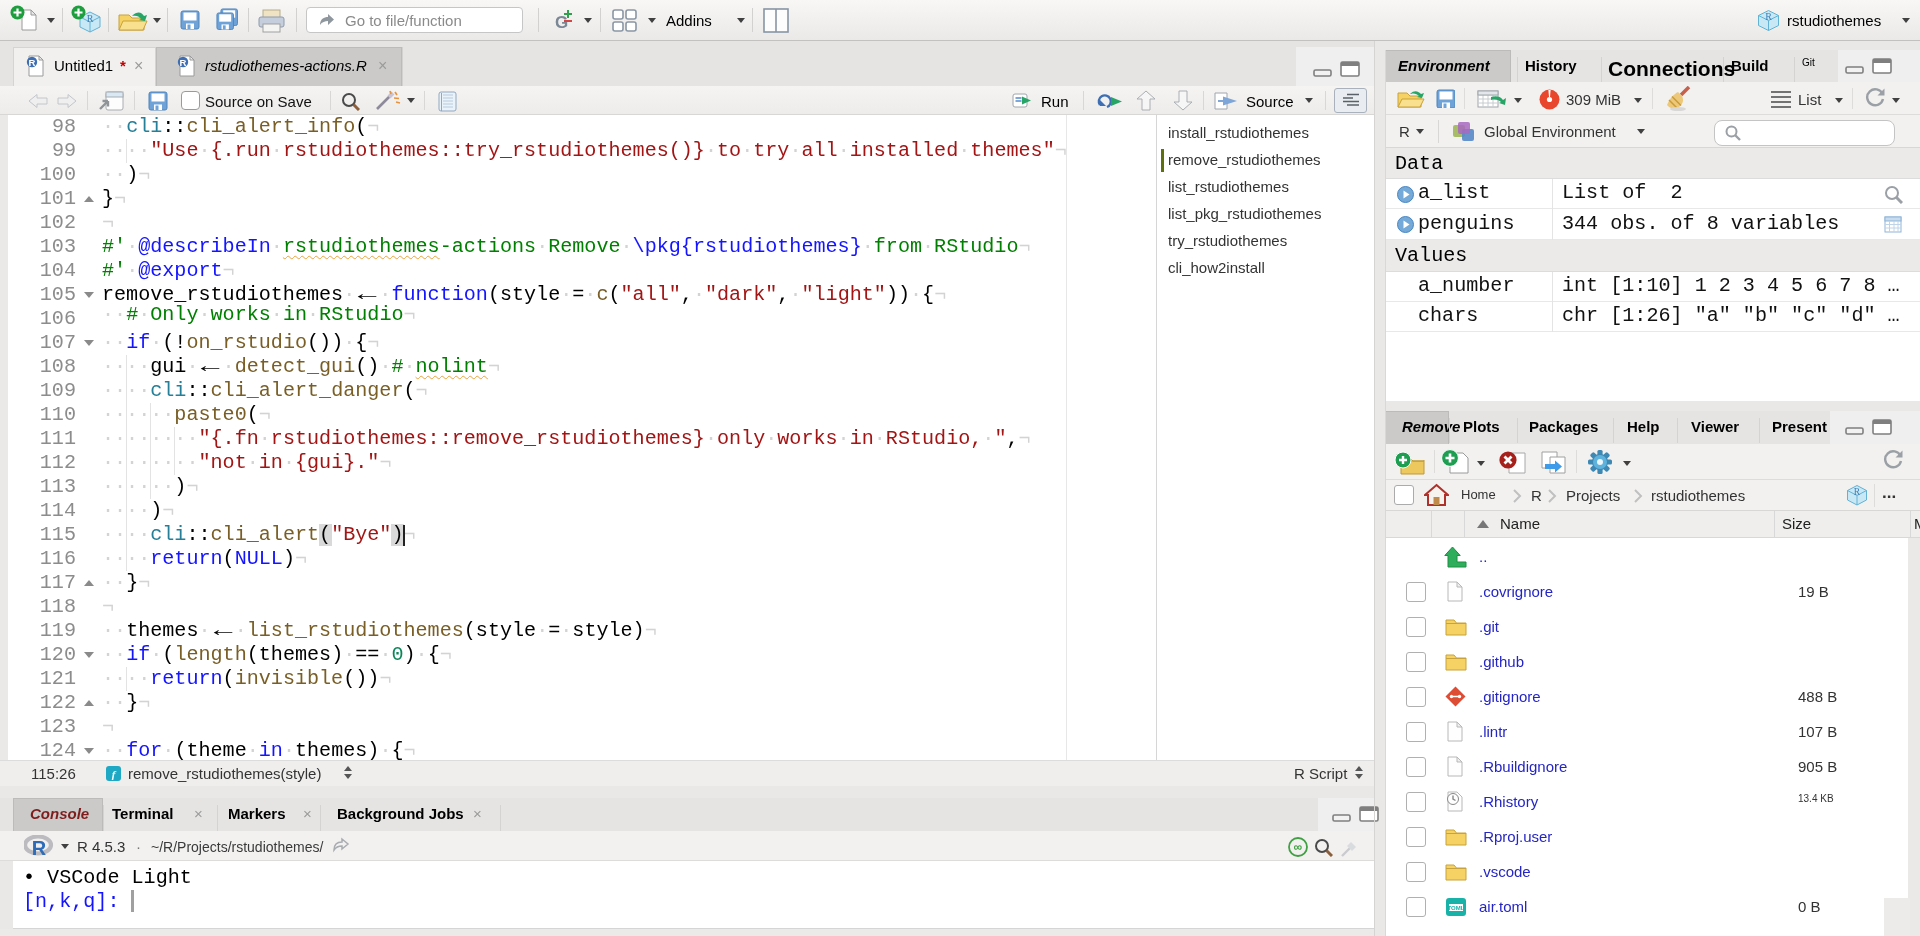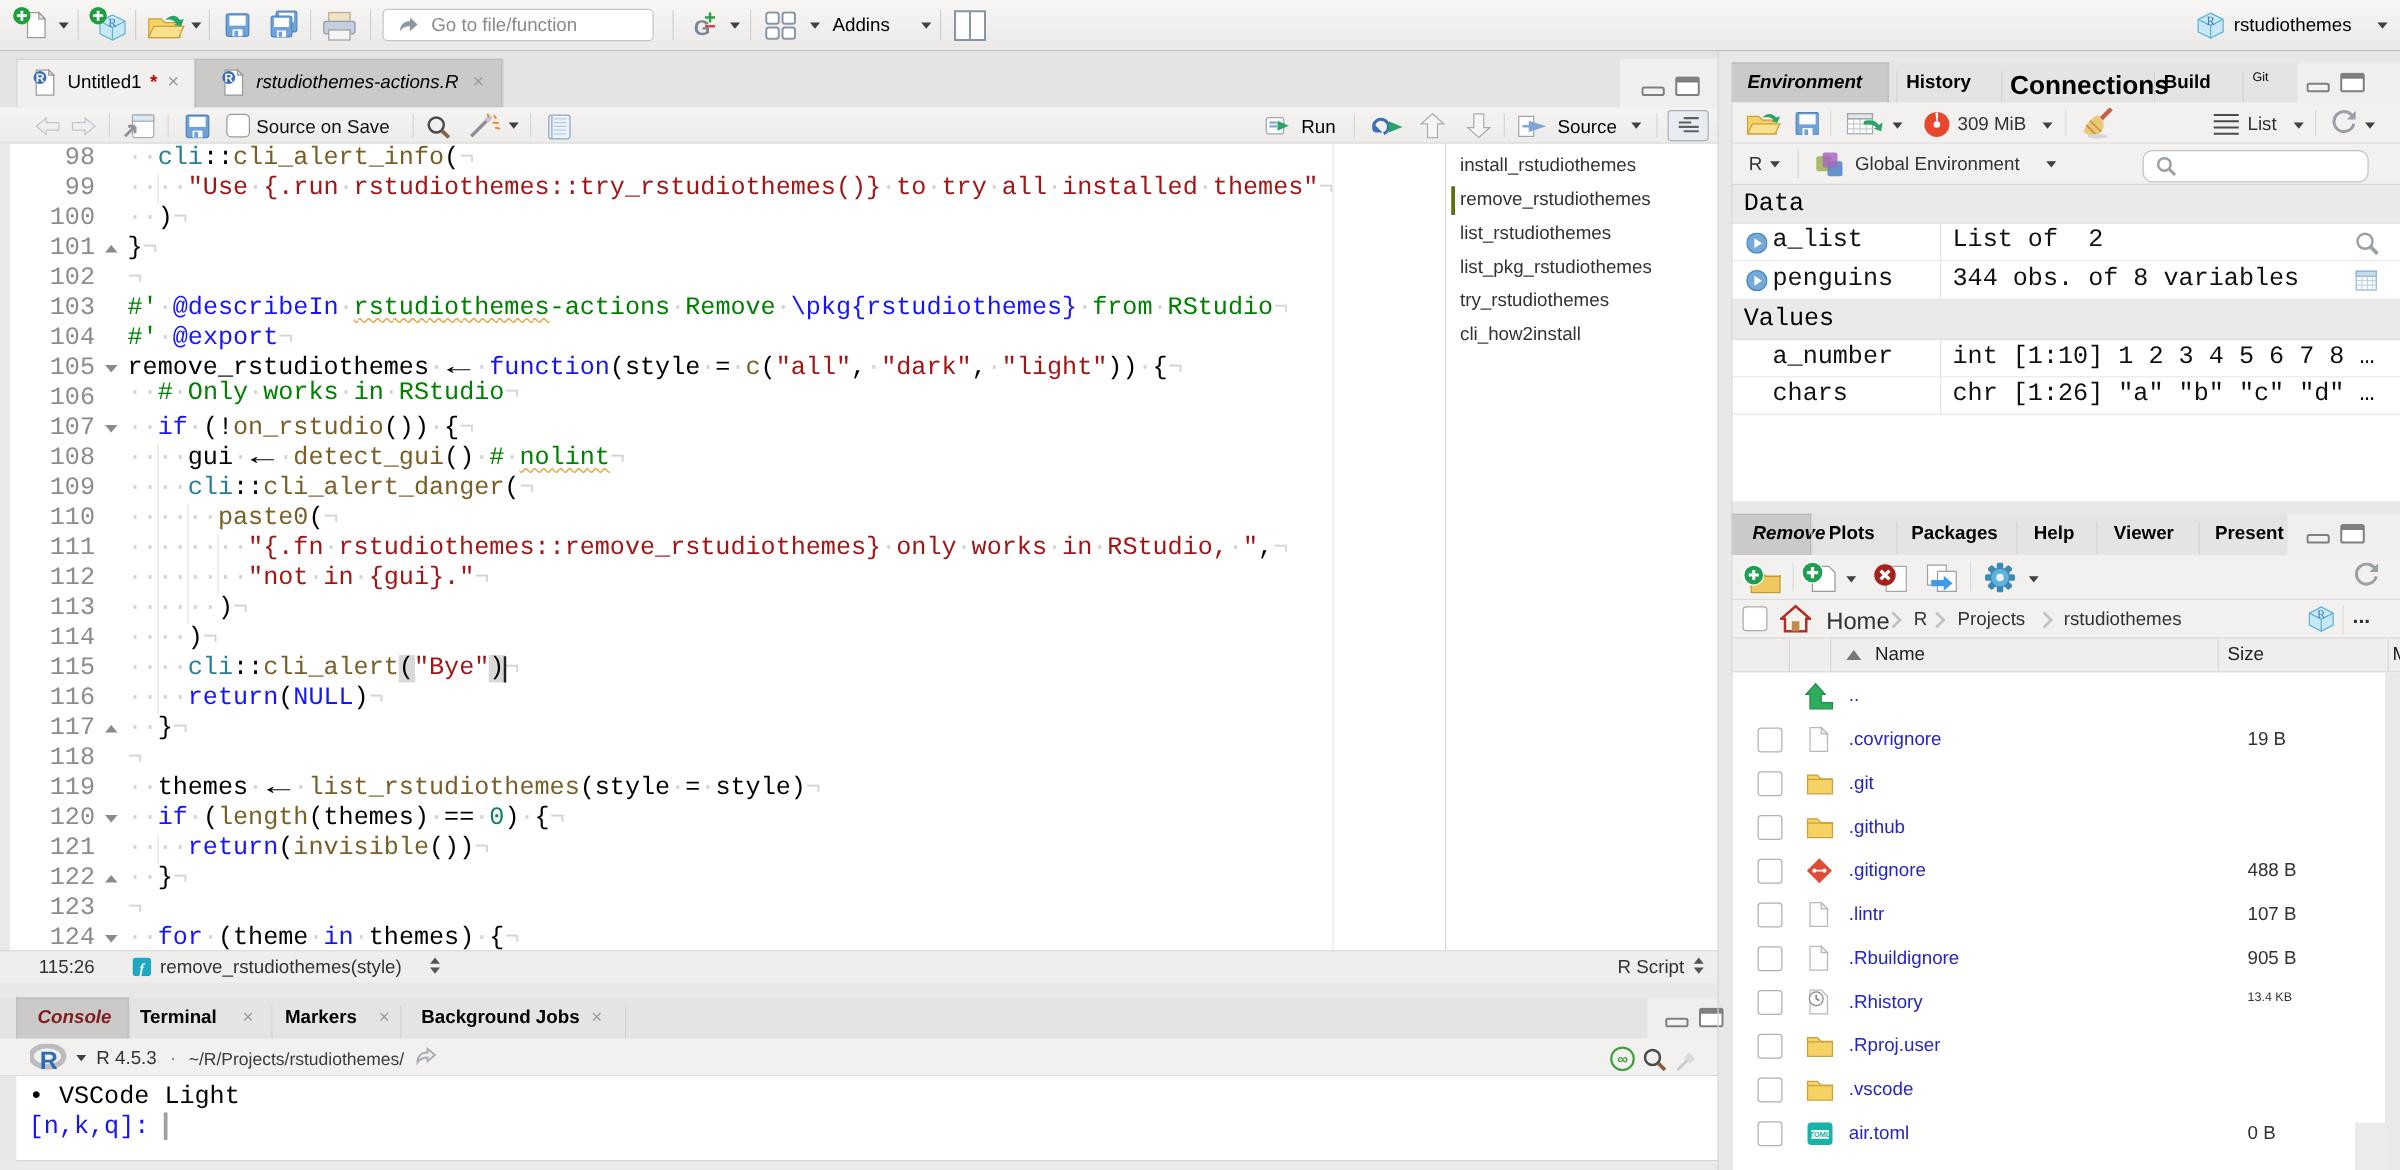--- a/index.html
+++ b/index.html
@@ -535,21 +535,21 @@
 <svg class="ab" style="left:1882px;top:450px" width="22" height="22" viewBox="0 0 22 22">
     <path d="M18.5 6 A8 8 0 1 0 19 11" fill="none" stroke="#9AA0A6" stroke-width="2.4"></path>
     <path d="M13.5 7.5 L20.5 7.5 L20.5 0.5 Z" fill="#9AA0A6"></path>
   </svg>
 <div class="ab" style="left:1385px;top:480px;width:535px;height:31px;background:#F2F1F0;border-bottom:1px solid #D8D7D6"></div>
 <div class="ab" style="left:1394px;top:485px;width:20px;height:20px;background:#fff;border:1px solid #ABABAB;border-radius:3px"></div>
 <svg class="ab" style="left:1424px;top:483px" width="25" height="24" viewBox="0 0 25 24">
     <path d="M12.5 2 L24 12 H21 V22 H4 V12 H1 Z" fill="#F6F3EE" stroke="#B0312A" stroke-width="2"></path>
     <rect x="9.5" y="14" width="6" height="8" fill="#C08A4A"></rect>
   </svg>
-<div class="ab " style="left:1461px;top:487px;white-space:pre;font-size:19px;color:#333">Home</div>
+<div class="ab " style="left:1461px;top:487px;white-space:pre;font-size:13px;color:#333">Home</div>
 <svg class="ab" style="left:1513px;top:489px" width="9" height="14" viewBox="0 0 9 14">
     <path d="M1 1 L7 7 L1 13" stroke="#C0C0C0" stroke-width="2" fill="none"></path>
   </svg>
 <div class="ab " style="left:1531px;top:487px;white-space:pre;font-size:15px;color:#333">R</div>
 <svg class="ab" style="left:1548px;top:489px" width="9" height="14" viewBox="0 0 9 14">
     <path d="M1 1 L7 7 L1 13" stroke="#C0C0C0" stroke-width="2" fill="none"></path>
   </svg>
 <div class="ab " style="left:1566px;top:487px;white-space:pre;font-size:15px;color:#333">Projects</div>
 <svg class="ab" style="left:1634px;top:489px" width="9" height="14" viewBox="0 0 9 14">
     <path d="M1 1 L7 7 L1 13" stroke="#C0C0C0" stroke-width="2" fill="none"></path>

